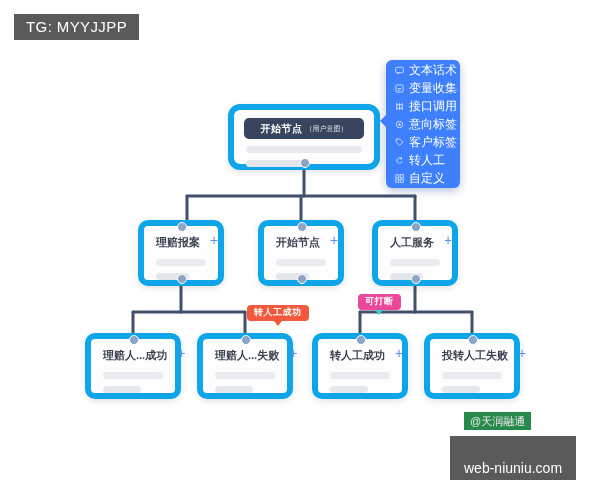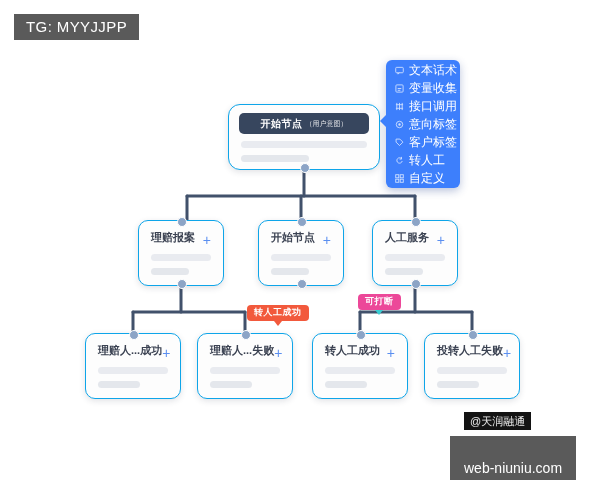--- a/index.html
+++ b/index.html
@@ -19,28 +19,29 @@
     background:#5a5a5a;color:#fff;
     font-size:15px;letter-spacing:.4px;
     padding:5px 12px 6px 12px;
     line-height:1;
   }
 
   
   .node{
     position:absolute;
     background:#fdfdfd;
-    border:1px solid #0ea5e9;
+    border:6px solid #0ea5e9;
     border-radius:10px;
     box-shadow:0 2px 6px rgba(40,50,70,.14);
     box-sizing:border-box;
   }
   .node .title-row{
-    display:flex;align-items:flex-end;justify-content:space-between;
+    display:flex;align-items:flex-start;justify-content:space-between;
     padding:9px 12px 2px 12px;
+    gap:10px;
   }
   .node .title{
     font-size:11px;color:#3b4252;font-weight:bold;
     white-space:nowrap;
   }
   .node .plus{
     color:#5b8ff0;font-size:14px;line-height:10px;font-weight:400;
   }
   .node .skel{
     height:7px;border-radius:4px;background:#e9ebf0;margin:7px 12px 0 12px;
@@ -125,21 +126,21 @@
     border-right:4px solid transparent;
   }
   #badge-no{left:247px;top:305px;background:#f2593c;}
   #badge-no:after{border-top:5px solid #f2593c;}
   #badge-yes{left:358px;top:294px;background:#ec4899;}
   #badge-yes:after{border-top:5px solid #38cfd3;}
 
   
   #wm-brand{
     position:absolute;left:464px;top:412px;
-    background:#000000;color:#e8e8e8;
+    background:#15803d;color:#e8e8e8;
     font-size:11px;padding:2px 6px;line-height:1.3;
     white-space:nowrap;opacity:.92;
   }
   #wm-site{
     position:absolute;left:450px;top:436px;
     background:#5a5a5a;color:#ffffff;
     font-size:14px;padding:24px 14px;line-height:1.2;
     white-space:nowrap;
   }
 </style>

